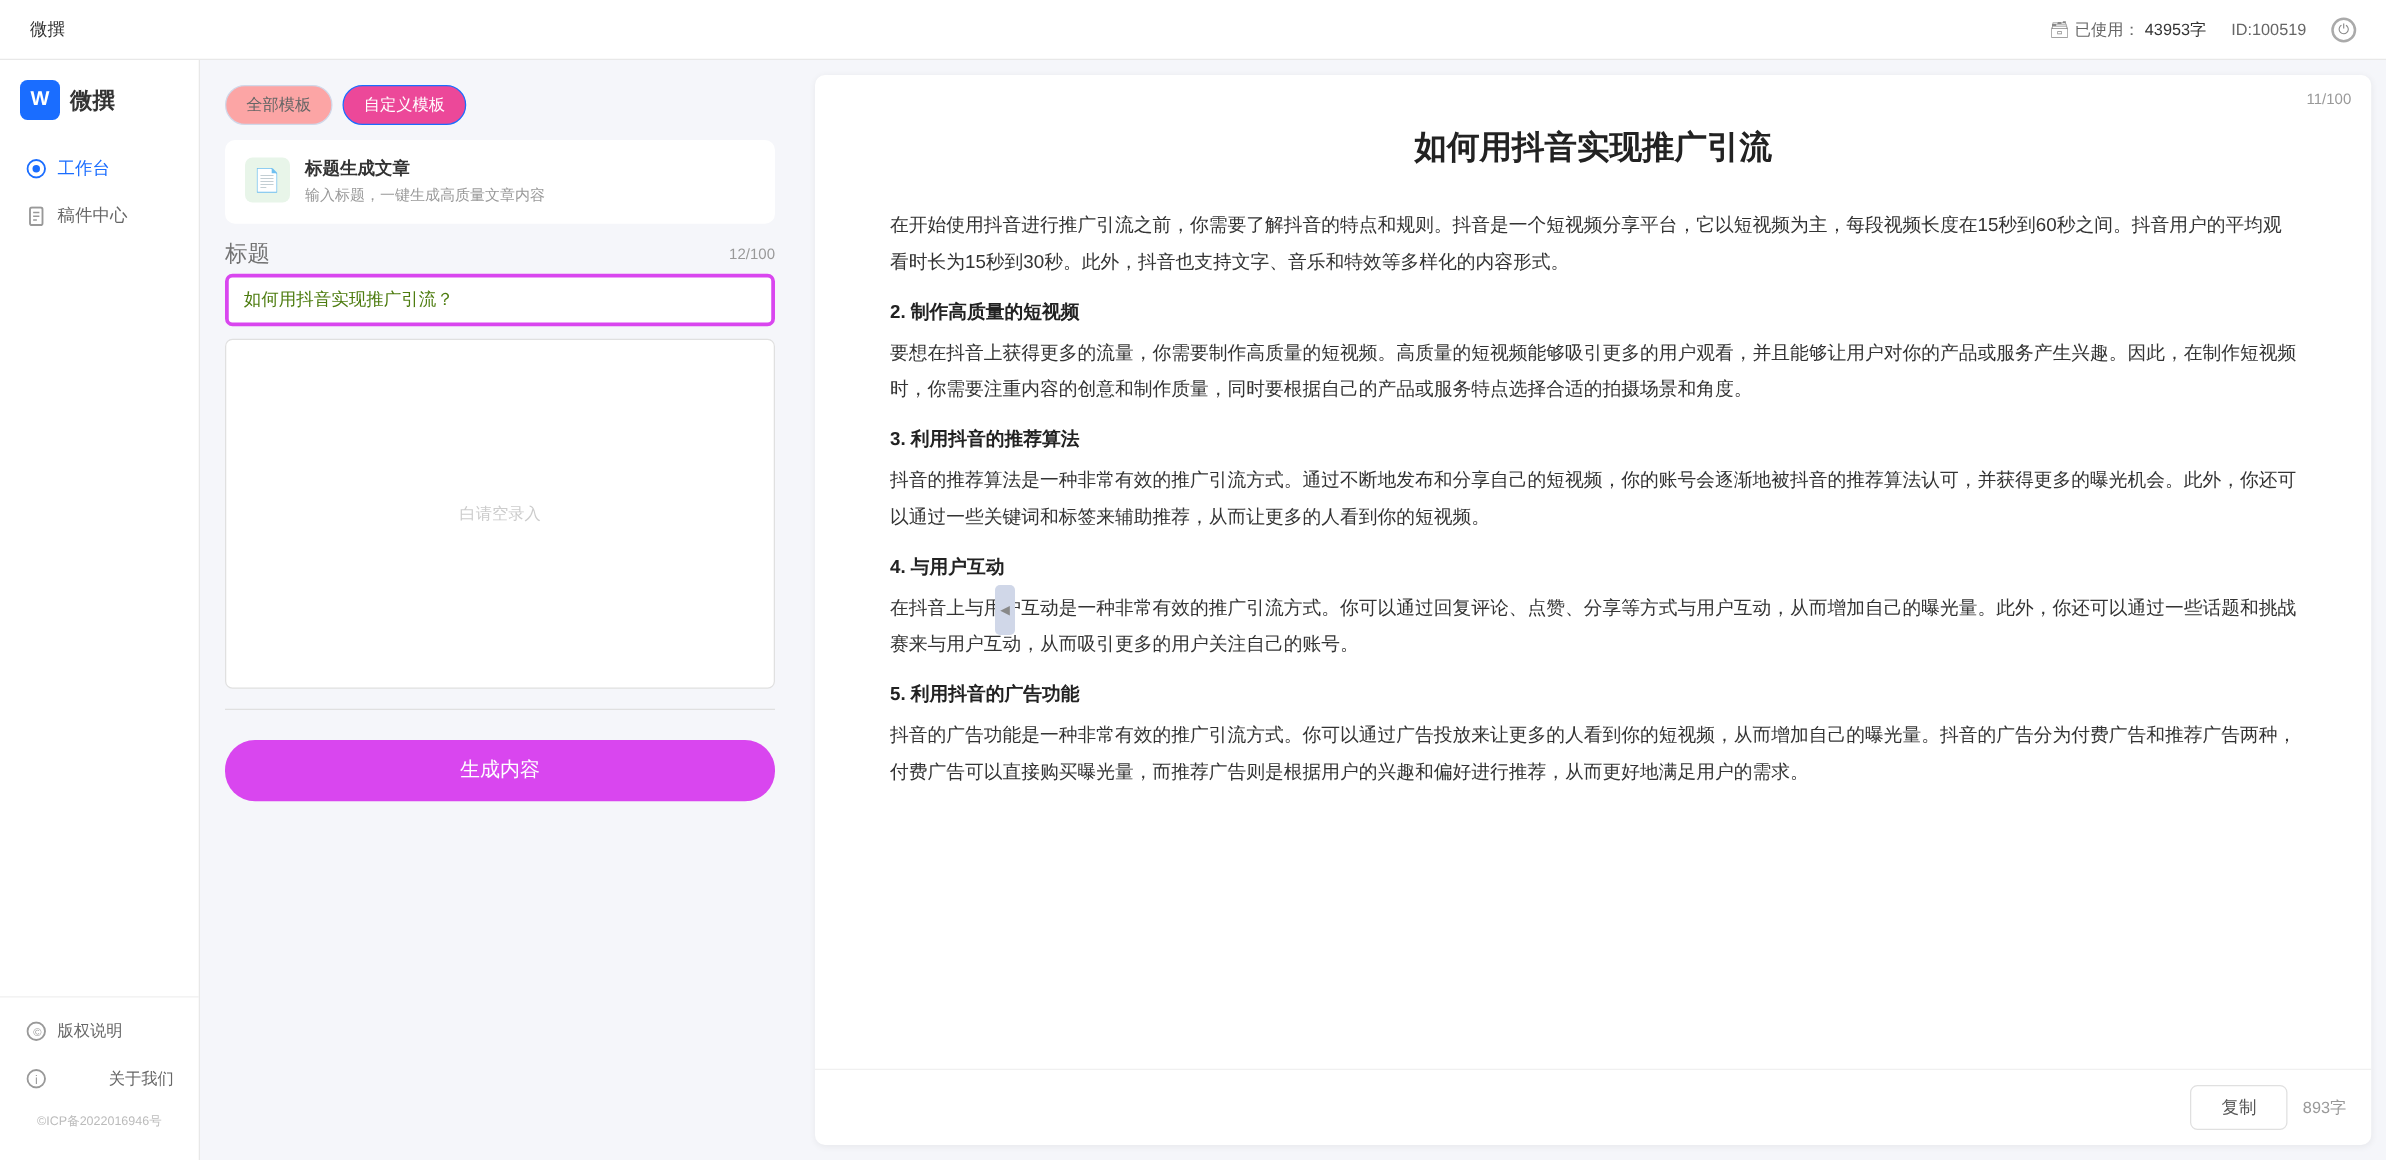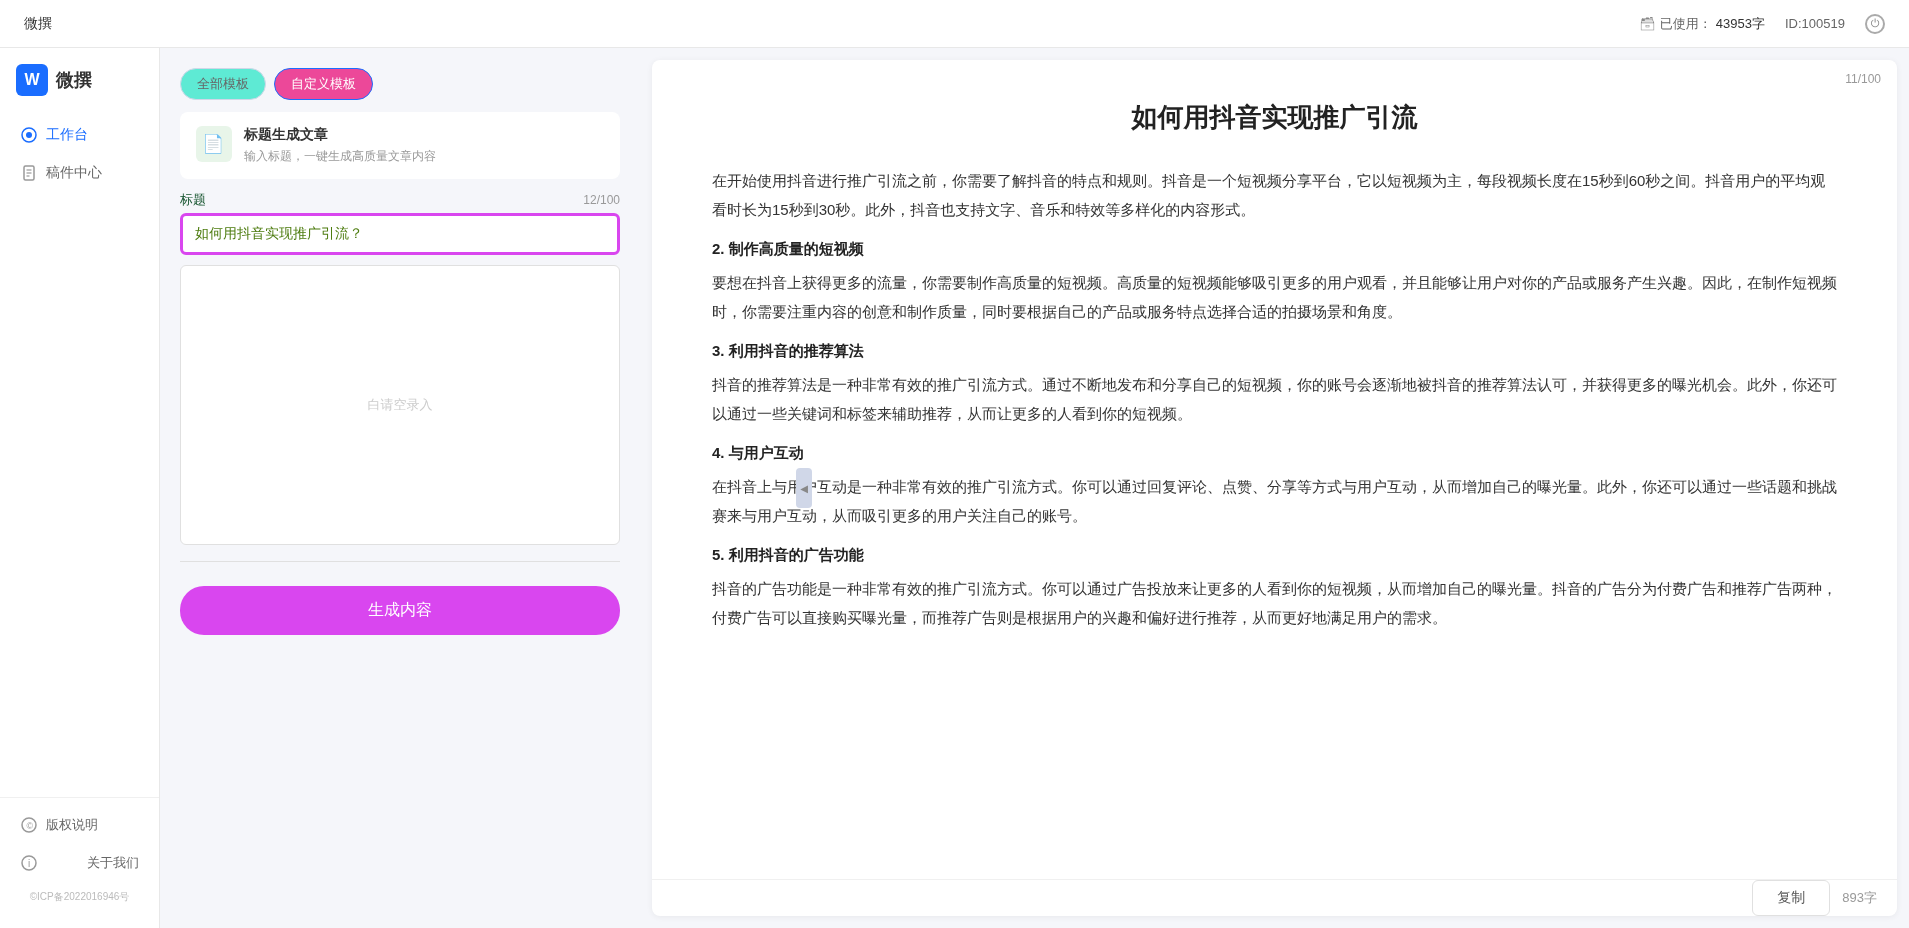--- a/index.html
+++ b/index.html
@@ -125,21 +125,21 @@
     
     #template-tabs {
       display: flex;
       gap: 8px;
       align-items: center;
     }
     .tab-btn {
       padding: 6px 16px;
       border-radius: 20px;
       border: 1px solid #d0d7e8;
-      background: #5eead4;
+      background: #fca5a5;
       cursor: pointer;
       font-size: 13px;
       color: #666;
     }
     .tab-btn.active {
       background: #ec4899;
       color: #fff;
       border-color: #1a6dff;
     }
 
@@ -174,21 +174,21 @@
     }
 
     
     #form-section { display: flex; flex-direction: column; gap: 10px; }
     .form-label-row {
       display: flex;
       justify-content: space-between;
       align-items: center;
       margin-bottom: 4px;
     }
-    .form-label { font-size: 13px; color: #14532d; }
+    .form-label { font-size: 18px; color: #737373; }
     .form-count { font-size: 12px; color: #999; }
     .form-input {
       width: 100%;
       border: 3px solid #d946ef;
       border-radius: 6px;
       padding: 10px 12px;
       font-size: 14px;
       color: #4d7c0f;
       background: #fff;
       outline: none;
@@ -285,21 +285,21 @@
     }
     .article-section-title {
       font-size: 15px;
       font-weight: bold;
       color: #222;
       margin-bottom: 10px;
       margin-top: 8px;
     }
     #article-footer {
       border-top: 1px solid #f0f0f0;
-      padding: 0 20px;
+      padding: 12px 20px;
       display: flex;
       align-items: center;
       justify-content: flex-end;
       gap: 12px;
     }
     #copy-btn {
       padding: 8px 24px;
       border: 1px solid #e0e0e0;
       border-radius: 6px;
       background: #fff;

